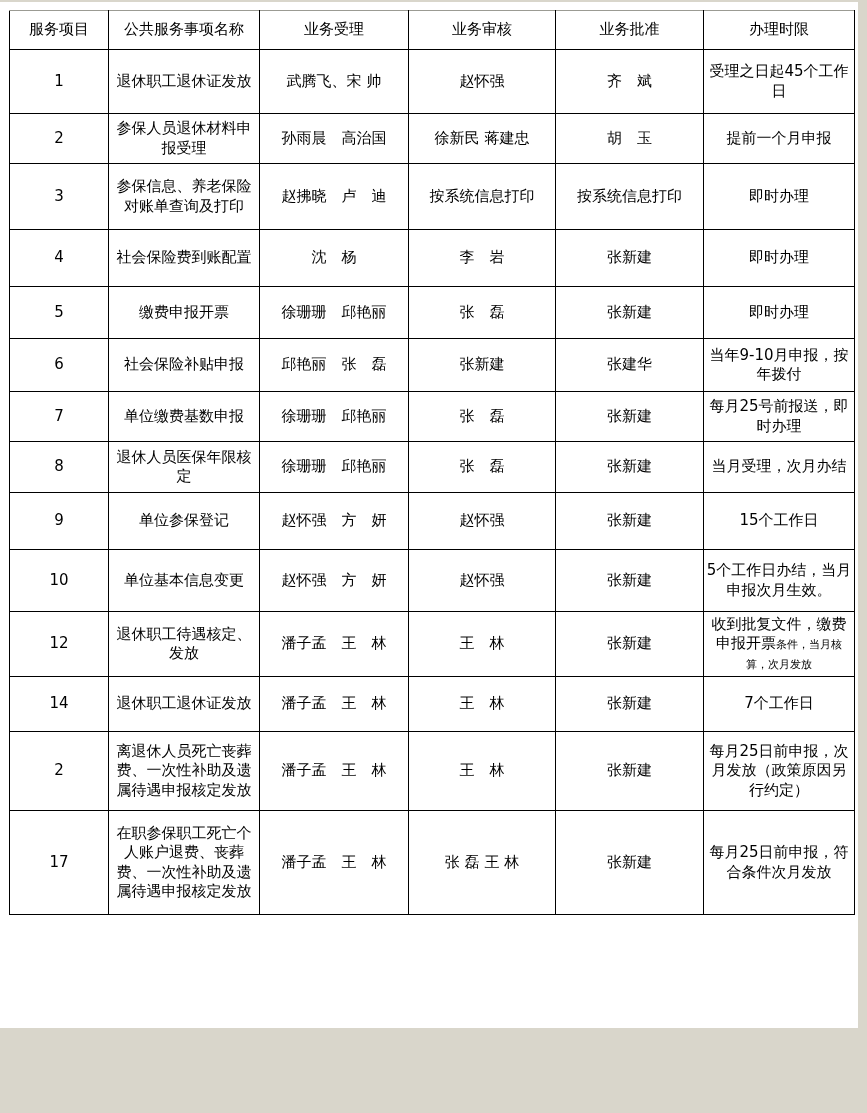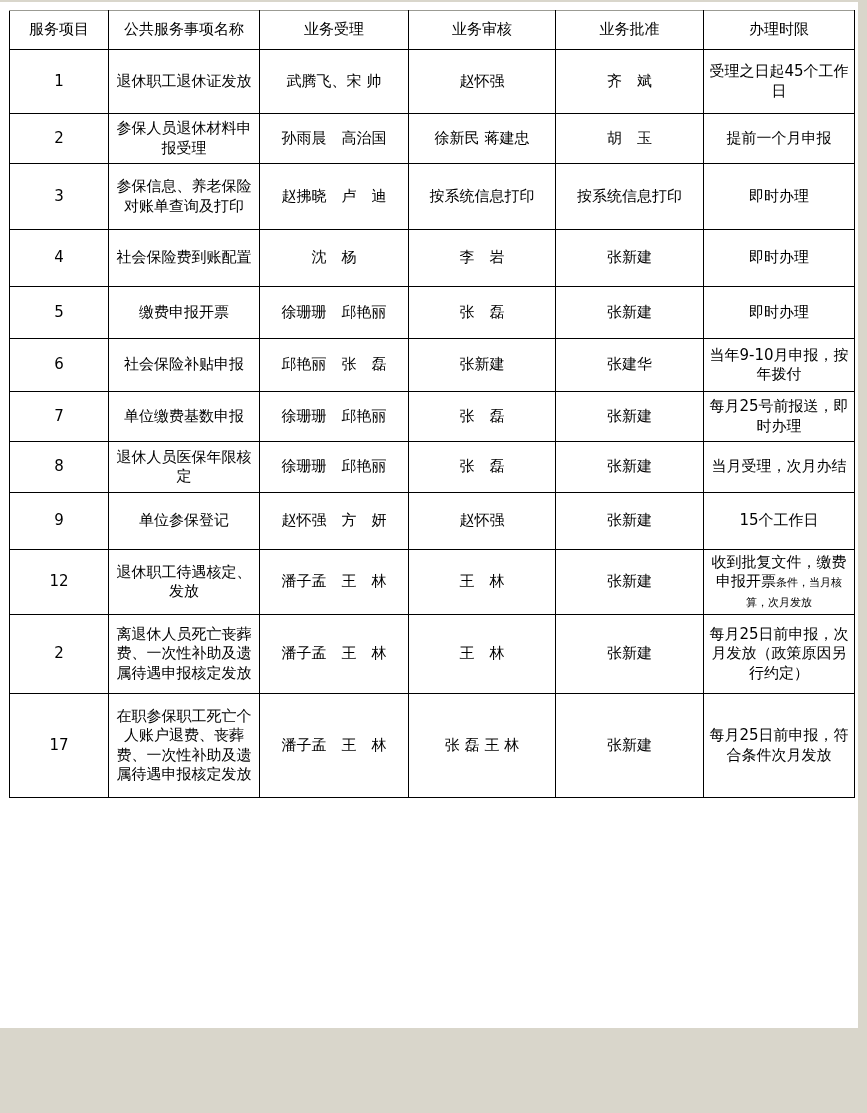--- a/index.html
+++ b/index.html
@@ -137,27 +137,43 @@
           <td><span>当月受理，次月办结</span></td>
         </tr>
         <tr style="height: 57px;">
           <td>9</td>
           <td>单位参保登记</td>
           <td>赵怀强　方　妍</td>
           <td>赵怀强</td>
           <td>张新建</td>
           <td><span>15个工作日</span></td>
         </tr>
+        <tr style="height: 62px;">
+          <td>10</td>
+          <td>单位基本信息变更</td>
+          <td>赵怀强　方　妍</td>
+          <td>赵怀强</td>
+          <td>张新建</td>
+          <td><span>5个工作日办结，当月申报次月生效。</span></td>
+        </tr>
         <tr style="height: 65px;">
           <td>12</td>
           <td>退休职工待遇核定、发放</td>
           <td>潘子孟　王　林</td>
           <td>王　林</td>
           <td>张新建</td>
           <td><span>收到批复文件，缴费申报开票</span><span class="small">条件，当月核算，次月发放</span></td>
+        </tr>
+        <tr style="height: 55px;">
+          <td>14</td>
+          <td>退休职工退休证发放</td>
+          <td>潘子孟　王　林</td>
+          <td>王　林</td>
+          <td>张新建</td>
+          <td><span>7个工作日</span></td>
         </tr>
         <tr style="height: 79px;">
           <td>2</td>
           <td>离退休人员死亡丧葬费、一次性补助及遗属待遇申报核定发放</td>
           <td>潘子孟　王　林</td>
           <td>王　林</td>
           <td>张新建</td>
           <td><span>每月25日前申报，次月发放（政策原因另行约定）</span></td>
         </tr>
         <tr style="height: 104px;">

